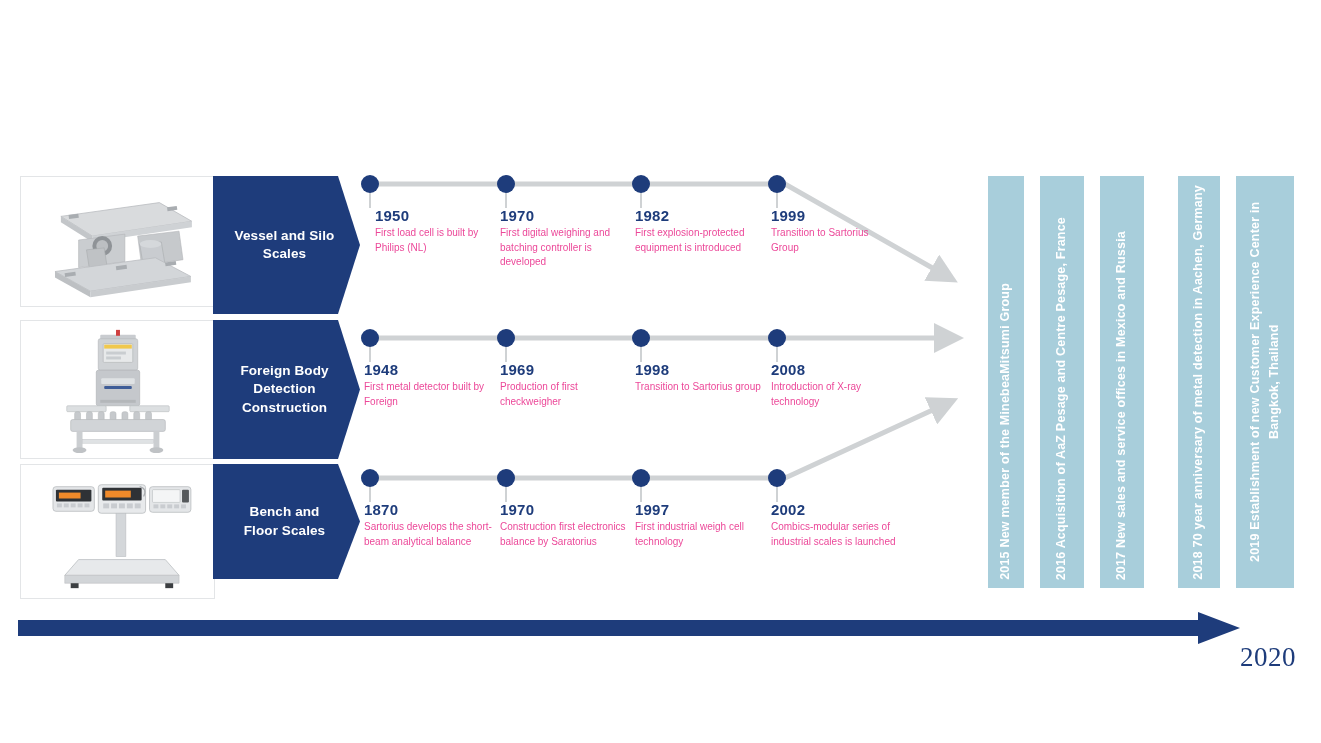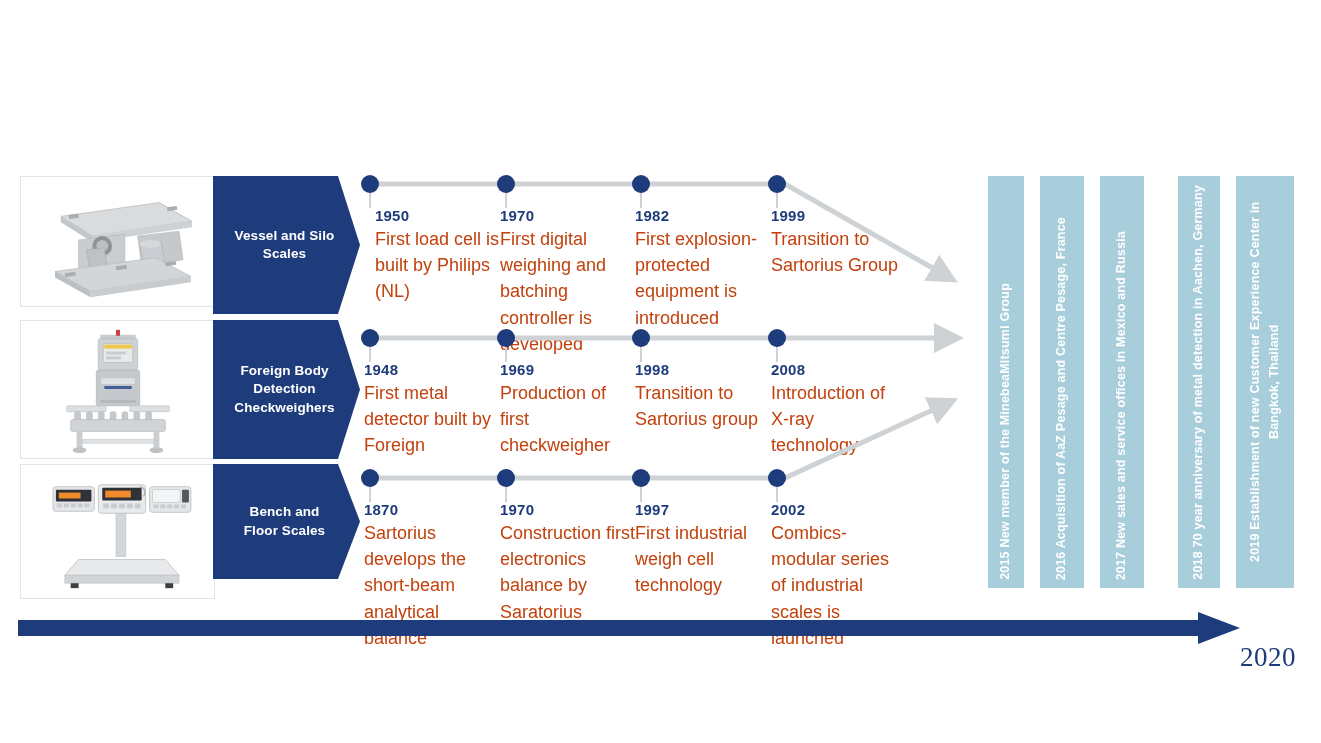--- a/index.html
+++ b/index.html
@@ -49,21 +49,21 @@
   .event{
     position:absolute;
     width:128px;
   }
   .event .yr{
     font-size:15px; font-weight:bold; color:#1e3c7b;
     letter-spacing:.2px; line-height:1.15;
     margin:0 0 2px 0;
   }
   .event .desc{
-    font-size:18px; color:#c2410c; line-height:1.45;
+    font-size:10px; color:#ec4899; line-height:1.45;
   }
   .event.wide{ width:138px; }
 
   
   .vbar{
     position:absolute;
     top:176px;
     background:#a8cedb;
     display:flex;
     align-items:flex-end;
@@ -216,21 +216,21 @@
       <rect x="62" y="120" width="72" height="4" fill="#dfe2e4" stroke="#c2c5c8" stroke-width="0.5"></rect>
       <ellipse cx="59" cy="131" rx="7" ry="3" fill="#bfc2c5"></ellipse>
       <ellipse cx="137" cy="131" rx="7" ry="3" fill="#bfc2c5"></ellipse>
     </svg>
   </div>
 
   <div class="cat-chip" style="top:320px;height:139px;text-align:center;">
     <div>
       <span>Foreign Body</span>
       <span>Detection</span>
-      <span>Checkweighers</span>
+      <span>Construction</span>
     </div>
   </div>
 
   <div class="row" style="top:320px;">
     <svg class="tl-svg" width="600" height="140">
       <defs>
         <marker id="ah2" viewBox="0 0 10 10" refX="7" refY="5" markerWidth="6" markerHeight="6" orient="auto-start-reverse">
           <path d="M 0 0 L 10 5 L 0 10 z" fill="#cfd2d4"></path>
         </marker>
       </defs>

